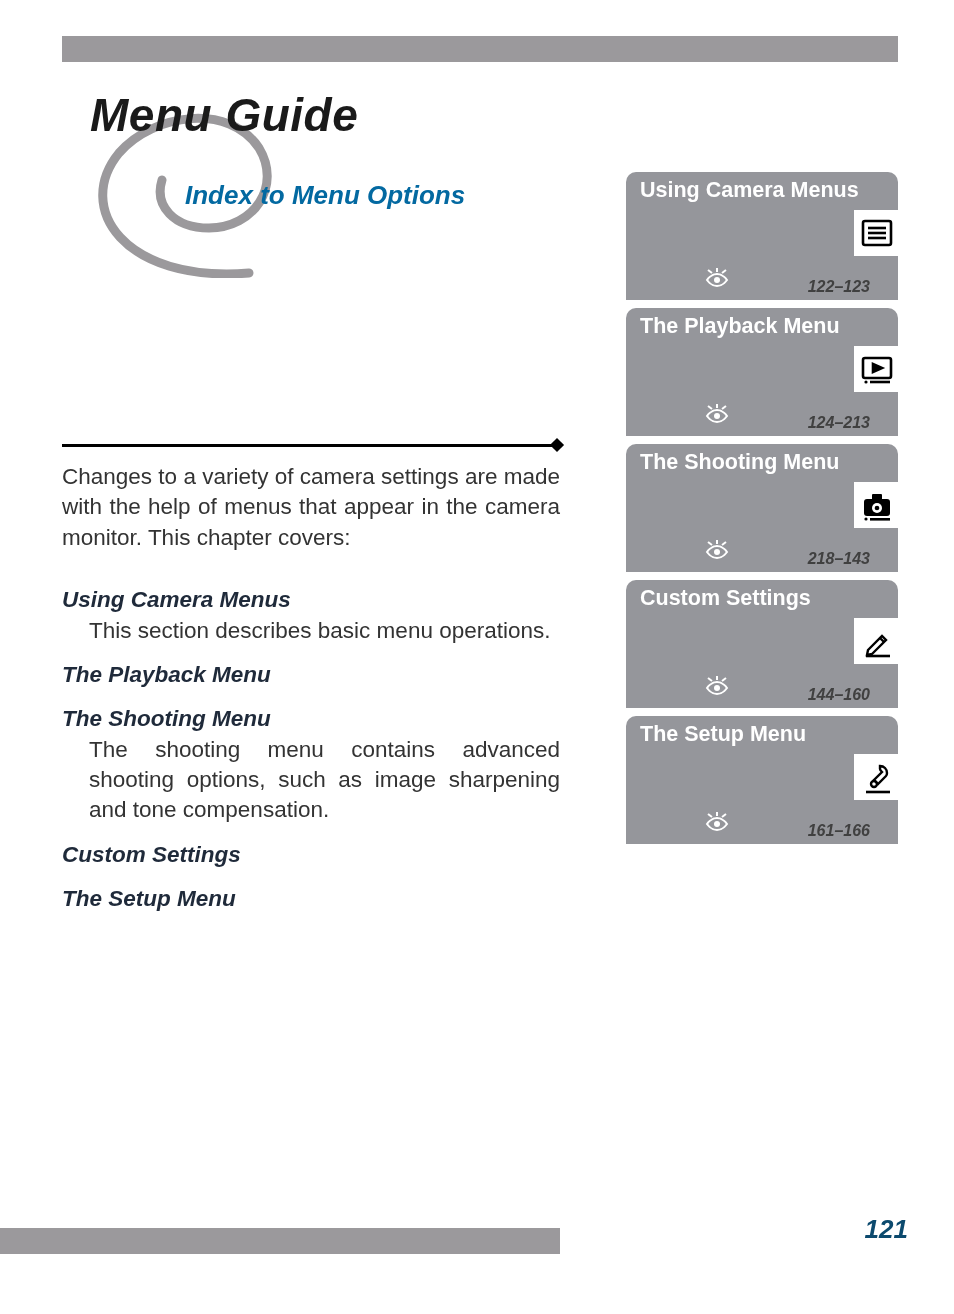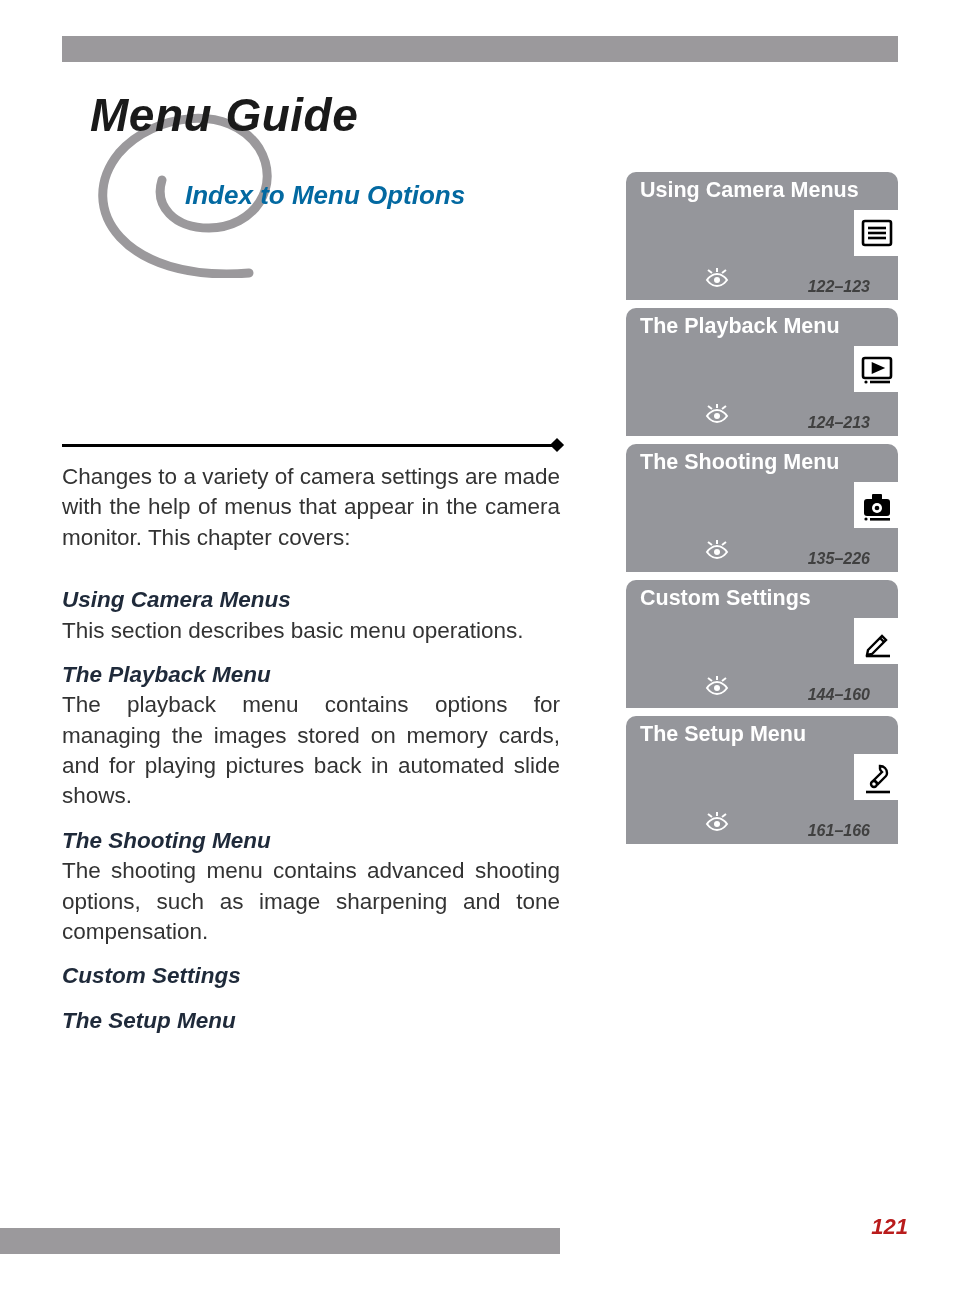--- a/index.html
+++ b/index.html
@@ -87,21 +87,21 @@
     color: #333;
     text-align: justify;
   }
   .intro { margin-bottom: 32px; }
   .sec-title {
     font-style: italic;
     font-weight: 700;
     color: #1f2a3a;
     margin-top: 14px;
   }
-  .sec-body { margin-bottom: 8px; }
+  .sec-body { margin-bottom: 8px; margin-left: 27px; }
 
   
   .sidebar {
     position: absolute;
     left: 626px;
     top: 172px;
     width: 272px;
   }
   .menu-box {
     position: relative;
@@ -154,24 +154,24 @@
     left: 0;
     top: 1228px;
     width: 560px;
     height: 26px;
     background: #9b999c;
   }
   .page-num {
     position: absolute;
     right: 46px;
     top: 1214px;
-    font-size: 22px;
+    font-size: 26px;
     font-style: italic;
     font-weight: 800;
-    color: #b91c1c;
+    color: #0c4a6e;
   }
 </style>
 </head>
 <body>
 
 <div class="top-band"></div>
 
 <div class="title-wrap">
   <svg class="swirl" viewBox="0 0 190 170">
     <path d="M155 165 C30 175 -20 100 25 45 C60 5 135 -5 165 40 C188 78 160 120 115 120 C80 120 60 98 68 72" fill="none" stroke="#9b999c" stroke-width="9" stroke-linecap="round"></path>
@@ -183,21 +183,20 @@
 <div class="divider"></div>
 <div class="divider-diamond"></div>
 
 <div class="body-col">
   <p class="intro">Changes to a variety of camera settings are made with the help of menus that appear in the camera monitor.  This chapter covers:</p>
 
   <p class="sec-title">Using Camera Menus</p>
   <p class="sec-body">This section describes basic menu operations.</p>
 
   <p class="sec-title">The Playback Menu</p>
-  <p class="sec-body">The playback menu contains options for managing the images stored on memory cards, and for playing pictures back in automated slide shows.</p>
 
   <p class="sec-title">The Shooting Menu</p>
   <p class="sec-body">The shooting menu contains advanced shooting options, such as image sharpening and tone compensation.</p>
 
   <p class="sec-title">Custom Settings</p>
 
   <p class="sec-title">The Setup Menu</p>
 </div>
 
 <div class="sidebar">
@@ -266,21 +265,21 @@
     </span>
     <svg class="mb-eye" viewBox="0 0 26 20">
       <g fill="#fff">
           <path d="M13 6 C7 6 3 12 3 12 C3 12 7 18 13 18 C19 18 23 12 23 12 C23 12 19 6 13 6 Z" fill="none" stroke="#fff" stroke-width="2"></path>
           <circle cx="13" cy="12" r="3"></circle>
           <line x1="4" y1="2" x2="8" y2="5" stroke="#fff" stroke-width="2"></line>
           <line x1="13" y1="0" x2="13" y2="4" stroke="#fff" stroke-width="2"></line>
           <line x1="22" y1="2" x2="18" y2="5" stroke="#fff" stroke-width="2"></line>
         </g>
     </svg>
-    <span class="mb-pages">135–226</span>
+    <span class="mb-pages">218–143</span>
   </div>
 
   <div class="menu-box">
     <span class="mb-title">Custom Settings</span>
     <span class="mb-icon-box">
       <svg viewBox="0 0 34 34">
           <g stroke="#000" stroke-width="2.4" fill="none">
         <path d="M8 26 L22 12 L26 16 L12 30 L7 31 L8 26 Z"></path>
             <line x1="20" y1="14" x2="24" y2="18"></line>
         <line x1="6" y1="32" x2="30" y2="32" stroke-width="2.6"></line>

